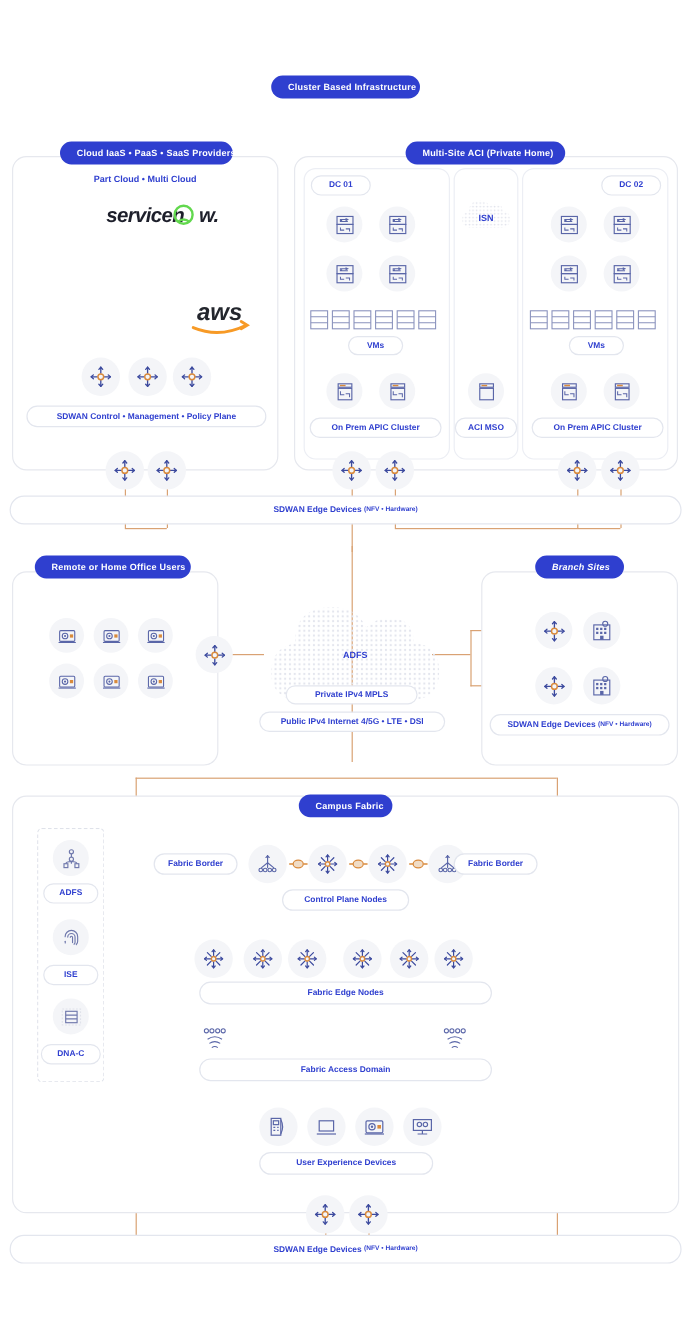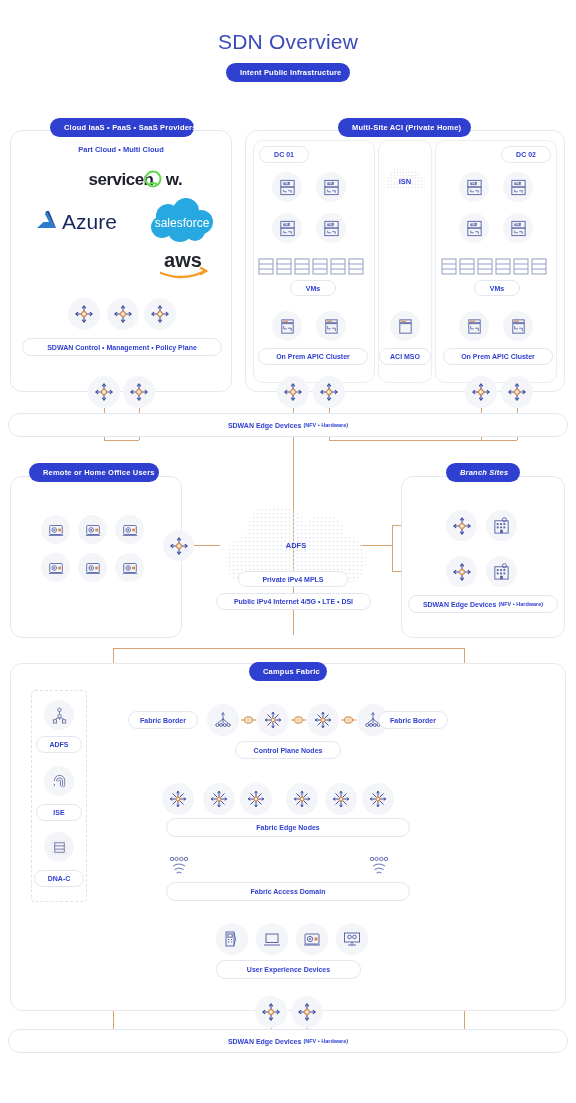--- a/index.html
+++ b/index.html
@@ -84,34 +84,34 @@
     position: absolute;
     border-radius: 50%;
     background: #f4f5f8;
     display: flex; align-items: center; justify-content: center;
     z-index: 4;
   }
   .plain {
     position: absolute;
     display: flex; align-items: flex-start; justify-content: center;
     z-index: 4;
+    font-style: italic;
   }
   
   .ln { position: absolute; background: #d9a273; z-index: 1; }
   .lnv { width: 1px; }
   .lnh { height: 1px; }
   svg { display:block; overflow: visible; }
 </style>
 </head>
 <body>
 
 <div id="page">
 
-  <div class="title">SDN Overview</div>
-  <div class="badge" style="left:226px; top:63px; width:124px;">Intent Public Infrastructure</div>
+  <div class="badge" style="left:226px; top:63px; width:124px;">Cluster Based Infrastructure</div>
 
   <div class="ln lnv" style="left:104px; top:400px; height:40px;"></div>
   <div class="ln lnv" style="left:139px; top:400px; height:40px;"></div>
   <div class="ln lnh" style="left:104px; top:440px; width:35px;"></div>
 
   <div class="ln lnv" style="left:293px; top:400px; height:60px;"></div>
   <div class="ln lnv" style="left:329px; top:400px; height:40px;"></div>
   <div class="ln lnv" style="left:481px; top:400px; height:40px;"></div>
   <div class="ln lnv" style="left:517px; top:400px; height:40px;"></div>
   <div class="ln lnh" style="left:329px; top:440px; width:188px;"></div>
@@ -139,42 +139,21 @@
 
   <div class="plain" style="left:55px; top:168px; width:132px; height:22px;">
     <svg width="132" height="22" viewBox="0 0 132 22">
       <text x="66" y="17" text-anchor="middle" font-family="Liberation Sans, sans-serif" font-size="17" font-weight="bold" fill="#1d1f2b" letter-spacing="-0.5">servicen</text>
       <circle cx="98" cy="11" r="7.5" fill="none" stroke="#62d84e" stroke-width="2"></circle>
       <path d="M93 17 q5 -4 10 0" fill="none" stroke="#62d84e" stroke-width="2"></path>
       <text x="119" y="17" text-anchor="middle" font-family="Liberation Sans, sans-serif" font-size="17" font-weight="bold" fill="#1d1f2b" letter-spacing="-0.5">w.</text>
     </svg>
   </div>
 
-  <div class="plain" style="left:32px; top:208px; width:108px; height:26px;">
-    <svg width="108" height="26" viewBox="0 0 108 26">
-      <path d="M14 3 L23 20 L5 20 L11.5 14 L17 14 L13 6 Z" fill="#2b7ccc"></path>
-      <path d="M14 3 L23 20 L24 20 L17 3 Z" fill="#1c4f9c"></path>
-      <path d="M2 21 L13 21 L20 8 L23 21 L26 21 L20 4 Z" fill="#2b7ccc" opacity="0"></path>
-      <text x="30" y="21" font-family="Liberation Sans, sans-serif" font-size="21" fill="#17255e">Azure</text>
-    </svg>
-  </div>
-
-  <div class="plain" style="left:146px; top:198px; width:72px; height:46px;">
-    <svg width="72" height="46" viewBox="0 0 72 46">
-      <g fill="#28a8e0">
-        <circle cx="22" cy="18" r="12"></circle>
-        <circle cx="40" cy="13" r="13"></circle>
-        <circle cx="55" cy="24" r="12"></circle>
-        <circle cx="16" cy="29" r="11"></circle>
-        <circle cx="34" cy="31" r="13"></circle>
-        <circle cx="49" cy="33" r="10"></circle>
-      </g>
-      <text x="36" y="29" text-anchor="middle" font-family="Liberation Sans, sans-serif" font-size="12" fill="#ffffff">salesforce</text>
-    </svg>
-  </div>
+
 
 
   <div class="plain" style="left:152px; top:250px; width:62px; height:30px;">
     <svg width="62" height="30" viewBox="0 0 62 30">
       <text x="31" y="17" text-anchor="middle" font-family="Liberation Sans, sans-serif" font-size="20" font-weight="bold" fill="#23262d">aws</text>
       <path d="M9 23 q22 9 44 -2" fill="none" stroke="#f79a26" stroke-width="2.4" stroke-linecap="round"></path>
       <path d="M49 18 l5 3 l-5 3" fill="none" stroke="#f79a26" stroke-width="2.4" stroke-linecap="round"></path>
     </svg>
   </div>
 

